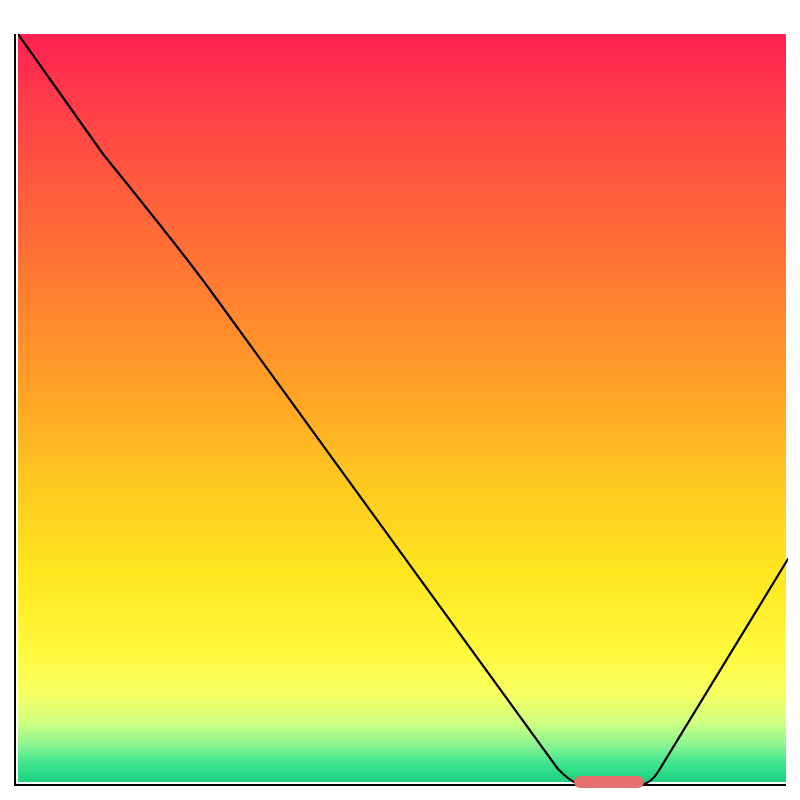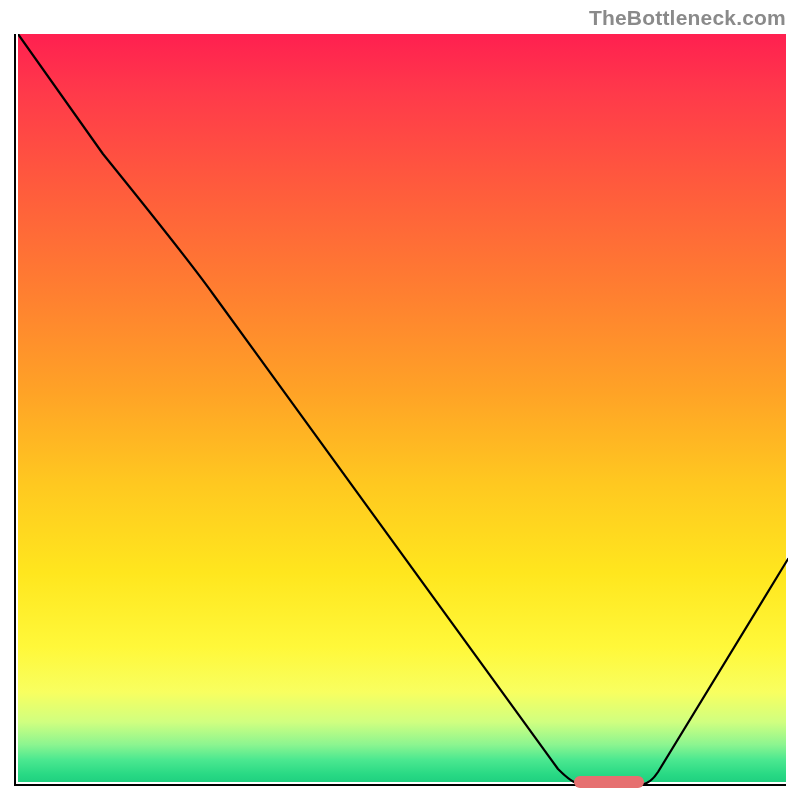--- a/index.html
+++ b/index.html
@@ -79,21 +79,20 @@
     font-weight: bold;
     color: #8a8a8a;
     letter-spacing: 0.2px;
   }
 </style>
 </head>
 <body>
 
 <div class="canvas">
 
-  <div class="watermark">TheBottleneck.com</div>
 
   <div class="plot-area">
 
     <div class="gradient"></div>
 
     <svg class="curve" viewBox="0 0 770 750" preserveAspectRatio="none">
       <path d="M0,0
                L85,120
                Q170,225 195,260
                L540,735

